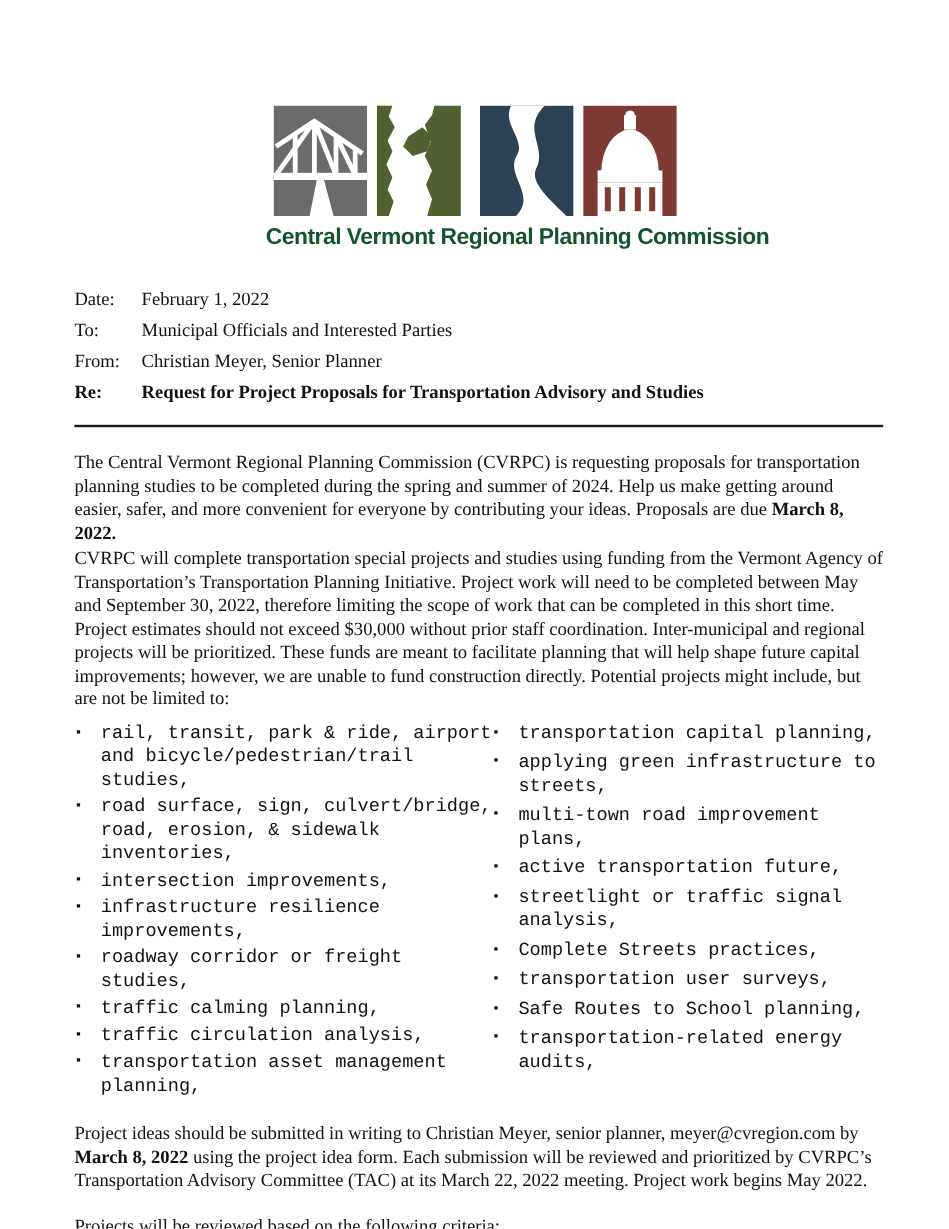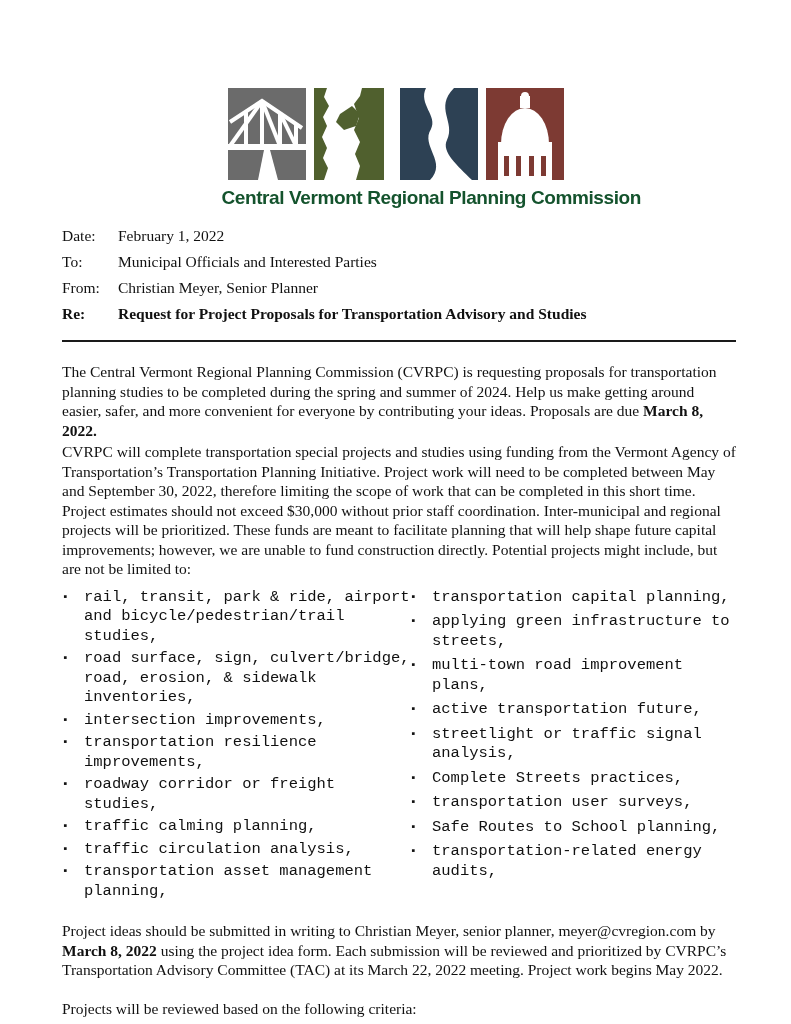--- a/index.html
+++ b/index.html
@@ -35,21 +35,21 @@
     letter-spacing:-0.4px;
     color:#14532d;
     white-space:nowrap;
   }
   
   .content{
     width:674px;
     margin:0 auto 0 62px;
   }
   .memo{
-    margin-top:14px;
+    margin-top:28px;
     font-size:15.5px;
   }
   .memo-row{
     display:flex;
     line-height:26px;
   }
   .memo-label{width:56px;flex:0 0 56px;}
   .memo-row.bold .memo-label,
   .memo-row.bold .memo-value{font-weight:700;}
   .rule{
@@ -203,21 +203,21 @@
 
     <p class="para p1"><span>The Central Vermont Regional Planning Commission (CVRPC) is requesting proposals for transportation planning studies to be completed during the spring and summer of 2024. Help us make getting around easier, safer, and more convenient for everyone by contributing your ideas. Proposals are due </span><b>March 8, 2022.</b></p>
 
     <p class="para p2">CVRPC will complete transportation special projects and studies using funding from the Vermont Agency of Transportation’s Transportation Planning Initiative. Project work will need to be completed between May and September 30, 2022, therefore limiting the scope of work that can be completed in this short time. Project estimates should not exceed $30,000 without prior staff coordination. Inter-municipal and regional projects will be prioritized. These funds are meant to facilitate planning that will help shape future capital improvements; however, we are unable to fund construction directly. Potential projects might include, but are not be limited to:</p>
 
     <div class="bullets">
       <ul class="col-left">
         <li>rail, transit, park &amp; ride, airport and bicycle/pedestrian/trail studies,</li>
         <li>road surface, sign, culvert/bridge, road, erosion, &amp; sidewalk inventories,</li>
         <li>intersection improvements,</li>
-        <li>transportation resilience improvements,</li>
+        <li>infrastructure resilience improvements,</li>
         <li>roadway corridor or freight studies,</li>
         <li>traffic calming planning,</li>
         <li>traffic circulation analysis,</li>
         <li>transportation asset management planning,</li>
       </ul>
       <ul class="col-right">
         <li>transportation capital planning,</li>
         <li>applying green infrastructure to streets,</li>
         <li>multi-town road improvement plans,</li>
         <li>active transportation future,</li>

